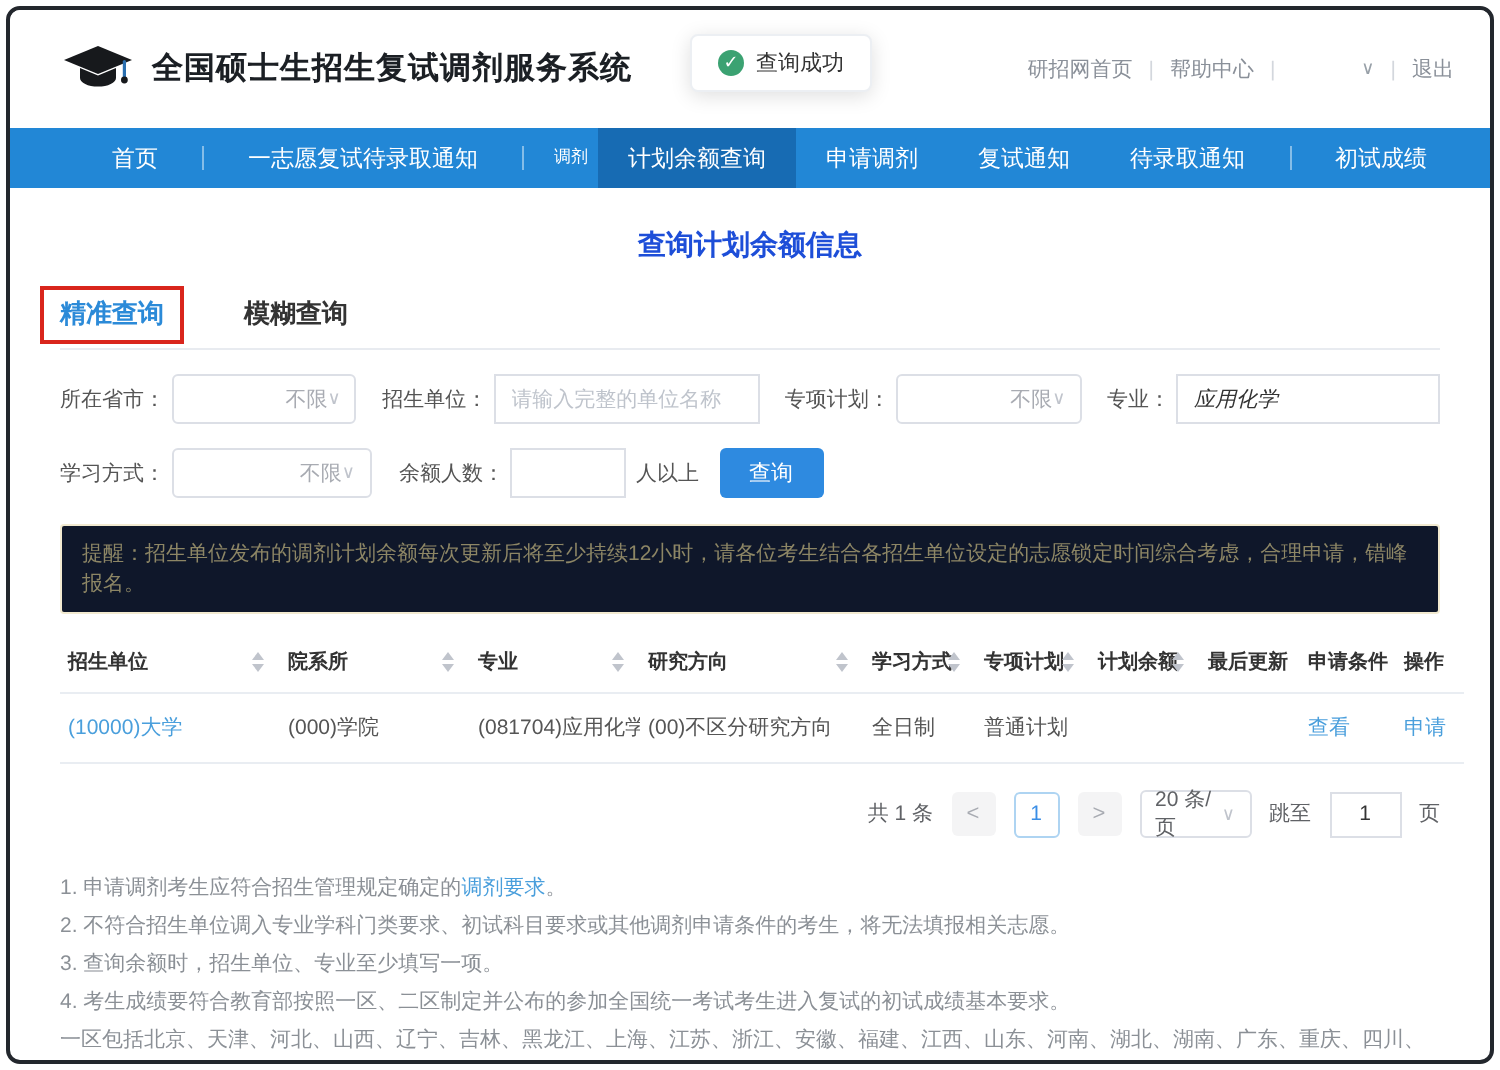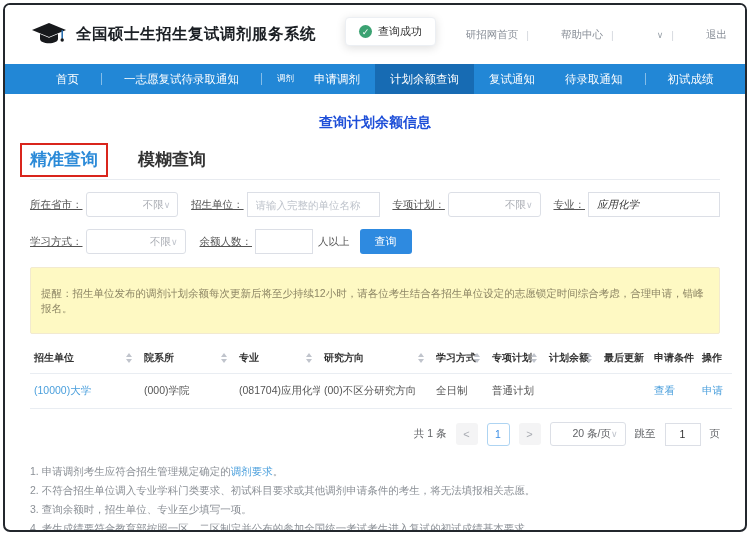--- a/index.html
+++ b/index.html
@@ -11,74 +11,74 @@
   .topbar { height:59px; display:flex; align-items:center; padding:0 18px 0 26px; position:relative; background:#fff; }
   .brand { display:flex; align-items:center; gap:9px; }
   .logo svg { display:block; }
   .app-title { font-size:15.5px; font-weight:bold; color:#1b1f24; letter-spacing:0.5px; }
   .toast { position:absolute; left:340px; top:12px; background:#fff; border:1px solid #eceff3; border-radius:4px;
            box-shadow:0 2px 10px rgba(0,0,0,.13); padding:6px 13px; display:flex; align-items:center; gap:6px;
            font-size:11px; color:#333; }
   .toast-check { width:13px; height:13px; border-radius:50%; background:#3ba272; color:#fff; font-size:9px;
                  display:flex; align-items:center; justify-content:center; }
   .top-links { margin-left:auto; display:flex; align-items:center; gap:8px; font-size:10.5px; color:#8a9099; }
-  .top-links a { color:#8a9099; text-decoration:none; cursor:pointer;margin-left:24px; }
+  .top-links a { color:#8a9099; text-decoration:none; cursor:pointer; }
   .tl-sep { color:#d3d7dd; }
   .user-dd { display:flex; align-items:center; gap:5px; cursor:pointer; }
   .user-name { display:inline-block; width:30px; }
   .chev { color:#98a0a8; font-size:9px; }
 
   
   .mainnav { height:30px; background:#2287d6; display:flex; align-items:stretch; padding-left:36px; }
   .nav-item { display:flex; align-items:center; padding:0 15px; color:#fff; font-size:11.5px; text-decoration:none; cursor:pointer; white-space:nowrap; }
   .nav-item.active { background:#176bb3; }
   .nav-sep { width:1px; height:12px; background:rgba(255,255,255,.45); align-self:center; margin:0 7px; }
   .nav-group-label { display:flex; align-items:center; font-size:8.5px; color:#fff; padding:0 5px 0 8px; }
 
   
   .main { padding:0 25px; }
   .page-title { text-align:center; font-size:14px; font-weight:600; color:#1d4ed8; margin-top:20px; }
 
   .tabs { margin-top:15px; border-bottom:1px solid #e8ebf0; display:flex; align-items:center; gap:30px; padding-bottom:7px; }
-  .tab { font-size:17px; font-weight:600; color:#333; cursor:pointer; white-space:nowrap; }
+  .tab { font-size:13px; font-weight:600; color:#333; cursor:pointer; white-space:nowrap; }
   .tab.active { color:#2b8ad8; border:2.5px solid #d9251c; padding:3px 8px 4px; margin:-4px 0 -5px -10px; }
 
   .form-row { display:flex; align-items:center; margin-top:12px; font-size:10.5px; color:#555; }
-  .f-label { white-space:nowrap; margin-right:3px;text-decoration:underline; }
+  .f-label { white-space:nowrap; margin-right:3px; }
   .f-gap { width:14px; }
   .select { height:25px; width:100px; border:1px solid #dcdfe6; border-radius:3px; background:#fff; cursor:pointer;
             display:inline-flex; align-items:center; justify-content:flex-end; padding:0 7px; color:#a8abb2; font-size:10.5px; }
   .chev2 { color:#c0c4cc; font-size:9px; }
   .tinput { height:25px; border:1px solid #dcdfe6; border-radius:0; padding:0 8px; font-size:10.5px; color:#333;
             font-family:inherit; outline:none; }
   .tinput::placeholder { color:#bfc4cc; }
   .w-unit { width:133px; }
   .w-major { width:132px;font-style:italic; }
   .w-balance { width:58px; }
   .suffix { margin:0 10px 0 5px; white-space:nowrap; }
   .btn-query { height:25px; width:52px; background:#2e8ae0; color:#fff; border:none; border-radius:3px; font-size:11px;
                cursor:pointer; font-family:inherit; }
 
-  .notice { margin-top:13px; background:#fef9c3; border:1px solid #f2ead0; border-radius:2px; padding:18px 10px;
+  .notice { margin-top:13px; background:#0f172a; border:1px solid #f2ead0; border-radius:2px; padding:7px 10px;
             font-size:10.5px; color:#8d8665; line-height:1.4; }
 
   table.grid { width:100%; border-collapse:collapse; table-layout:fixed; margin-top:9px; }
   .grid th { text-align:left; font-size:10px; font-weight:bold; color:#333; padding:8px 4px; border-bottom:1px solid #e9edf2;
              white-space:nowrap; position:relative; overflow:hidden; }
   .grid td { font-size:10.5px; color:#555; padding:10px 4px; border-bottom:1px solid #e9edf2; white-space:nowrap; overflow:hidden; }
   .sort { position:absolute; right:8px; top:50%; transform:translateY(-50%); display:flex; flex-direction:column; gap:2px; cursor:pointer; }
   .sort i { display:block; width:0; height:0; border-left:3.5px solid transparent; border-right:3.5px solid transparent; }
   .sort .up { border-bottom:4px solid #c0c4cc; }
   .sort .dn { border-top:4px solid #c0c4cc; }
   a.cell-link { color:#4a9fdc; text-decoration:none; cursor:pointer; }
 
   .pagination { display:flex; justify-content:flex-end; align-items:center; gap:9px; margin-top:13px; font-size:10.5px; color:#606266; }
   .pg-btn { width:22px; height:22px; border:none; border-radius:3px; background:#f4f4f5; color:#a8abb2; font-size:11px; cursor:pointer; }
   .pg-num { width:23px; height:23px; border:1px solid #aed4f2; border-radius:3px; background:#fff; color:#3a8ee6; font-size:10.5px; cursor:pointer; }
-  .pg-size { width:76px; height:24px; color:#606266; }
+  .pg-size { width:56px; height:24px; color:#606266; }
   .jump-input { width:36px; height:23px; text-align:center; }
 
   .notes { margin-top:16px; font-size:10.5px; color:#8b9096; line-height:1.8; }
   .notes-title { font-size:11px; font-weight:bold; color:#2f3338; }
   .note-link { color:#4a9fdc; text-decoration:none; cursor:pointer; }
 </style>
 </head>
 <body>
 
 <div class="frame">
@@ -114,22 +114,22 @@
       <a>退出</a>
     </nav>
   </header>
 
   <nav class="mainnav">
     <a class="nav-item">首页</a>
     <span class="nav-sep"></span>
     <a class="nav-item">一志愿复试待录取通知</a>
     <span class="nav-sep"></span>
     <span class="nav-group-label">调剂</span>
+    <a class="nav-item active">计划余额查询</a>
     <a class="nav-item">申请调剂</a>
-    <a class="nav-item active">计划余额查询</a>
     <a class="nav-item">复试通知</a>
     <a class="nav-item">待录取通知</a>
     <span class="nav-sep"></span>
     <a class="nav-item">初试成绩</a>
   </nav>
 
   <div class="main">
     <h1 class="page-title">查询计划余额信息</h1>
 
     <div class="tabs">

